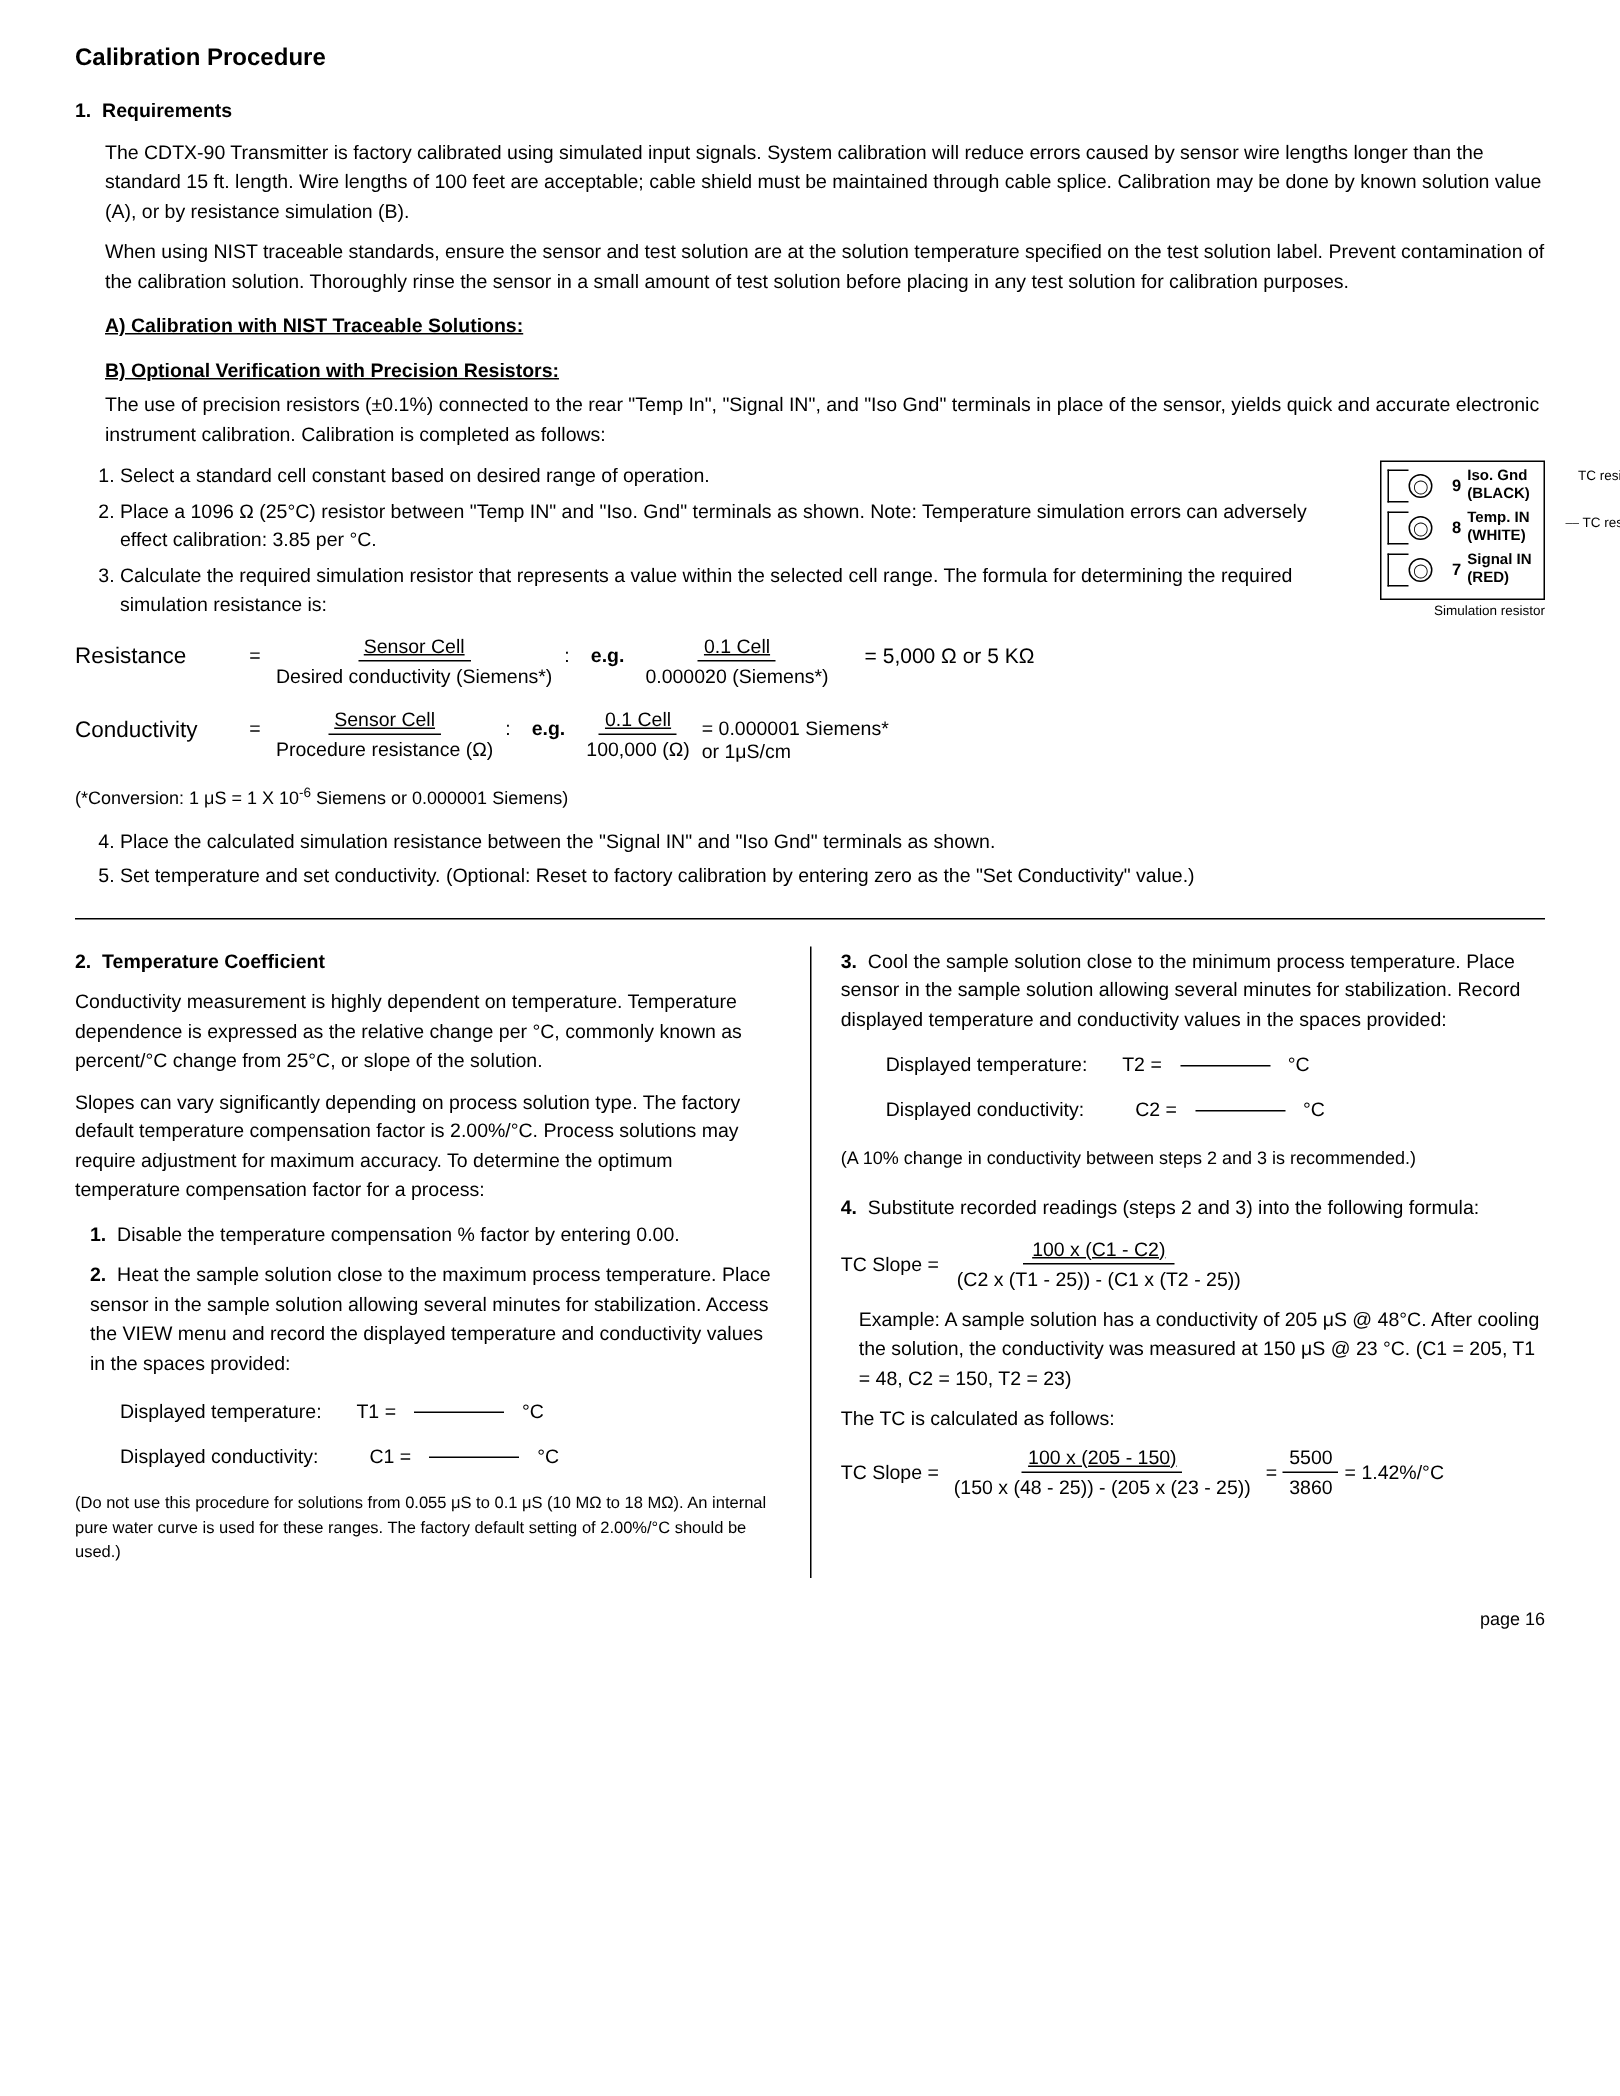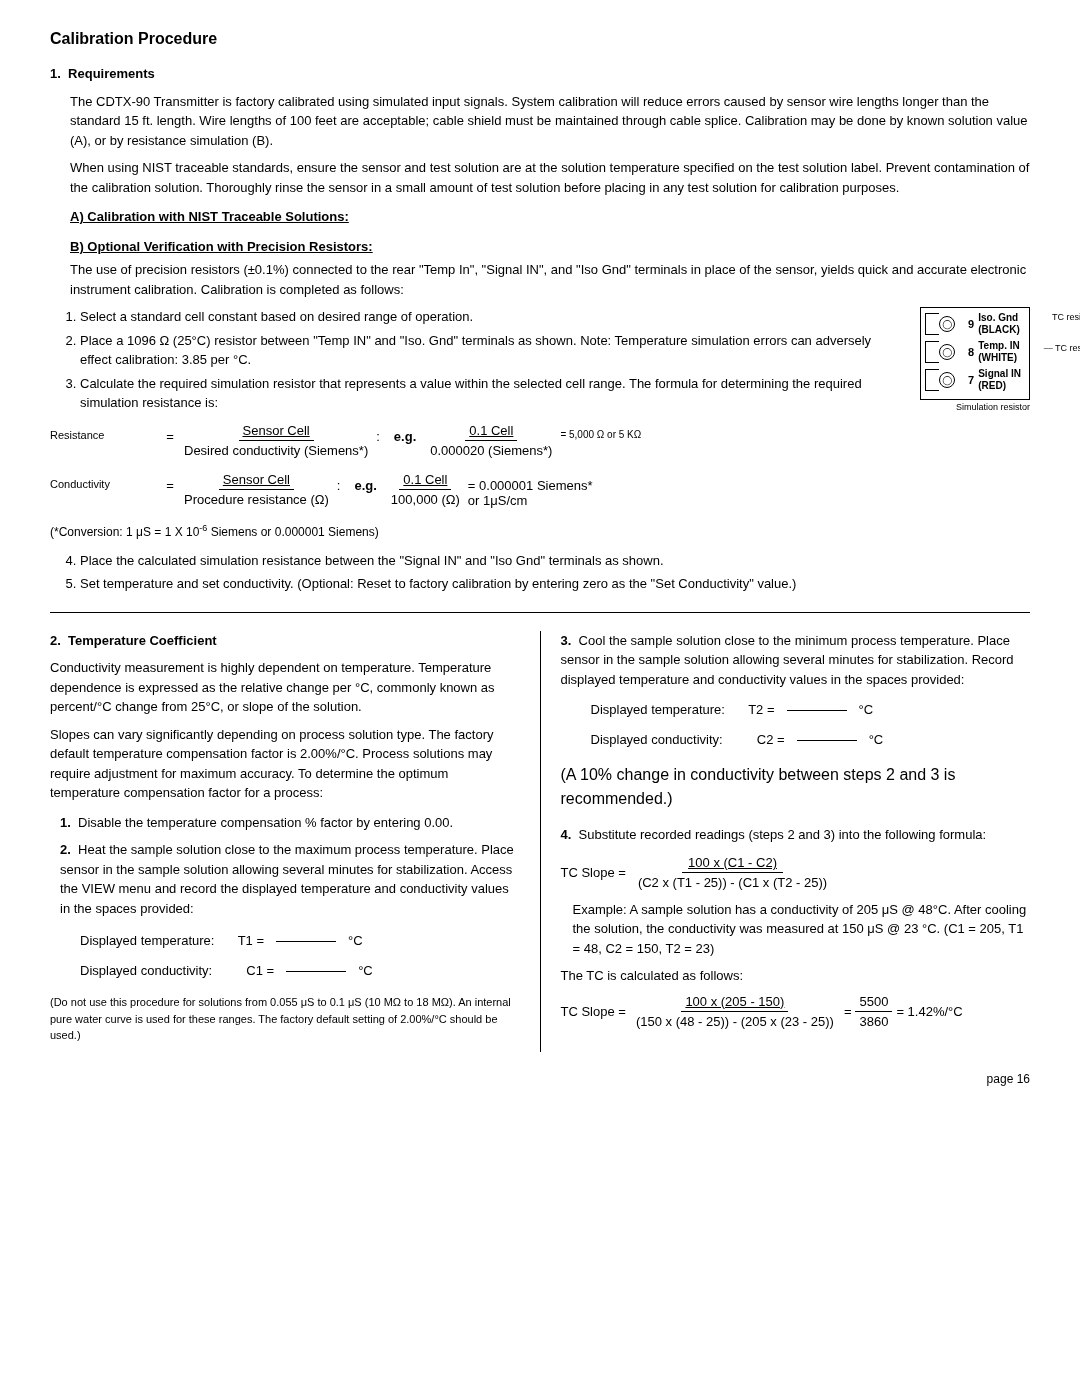--- a/index.html
+++ b/index.html
@@ -28,37 +28,38 @@
     ol.numbered { margin-left: 30px; margin-bottom: 8px; }
     ol.numbered li { margin-bottom: 4px; line-height: 1.5; }
     .formula-block {
       display: flex;
       align-items: flex-start;
       margin: 14px 0 14px 0;
       gap: 0;
     }
     .formula-label {
       min-width: 110px;
-      font-size: 11px;
+      font-size: 15px;
       padding-top: 6px;
     }
     .formula-eq {
       min-width: 20px;
       font-size: 13px;
       padding-top: 6px;
       text-align: center;
     }
     .formula-eg {
       font-weight: bold;
       padding-top: 6px;
       margin: 0 10px;
     }
     .formula-result {
       padding-top: 6px;
-      font-size: 10px;
+      font-size: 14px;
+      margin-left: 16px;
     }
     .note-text {
       font-size: 12px;
       margin: 10px 0;
       line-height: 1.5;
     }
     .divider {
       border: none;
       border-top: 1px solid #000;
       margin: 18px 0;
@@ -290,21 +291,21 @@
       </div>
       <div class="displayed-temp-row">
         <span>Displayed conductivity:</span>
         &nbsp;&nbsp;&nbsp;&nbsp;&nbsp;
         <span>C2 =</span>
         <span class="blank-line"></span>
         <span>°C</span>
       </div>
     </div>
 
-    <p style="font-size:16px; margin-top:8px; line-height:1.5;">(A 10% change in conductivity between steps 2 and 3 is recommended.)</p>
+    <p style="font-size:12px; margin-top:8px; line-height:1.5;">(A 10% change in conductivity between steps 2 and 3 is recommended.)</p>
 
     <p style="margin-top:14px;">
       <span class="bold">4.</span>&nbsp;&nbsp;<span>Substitute recorded readings (steps 2 and 3) into the following formula:</span>
     </p>
 
     <div class="tc-slope-block" style="margin-top:10px; display:flex; align-items:center;">
       <span style="margin-right:6px;">TC Slope =</span>
       <div style="display:flex; flex-direction:column; align-items:center;">
         <div style="border-bottom:1px solid #000; padding:0 6px 2px 6px; text-decoration:underline; font-size:13px;">100 x (C1 - C2)</div>
         <div style="padding:2px 6px 0 6px; font-size:13px;">(C2 x (T1 - 25)) - (C1 x (T2 - 25))</div>

